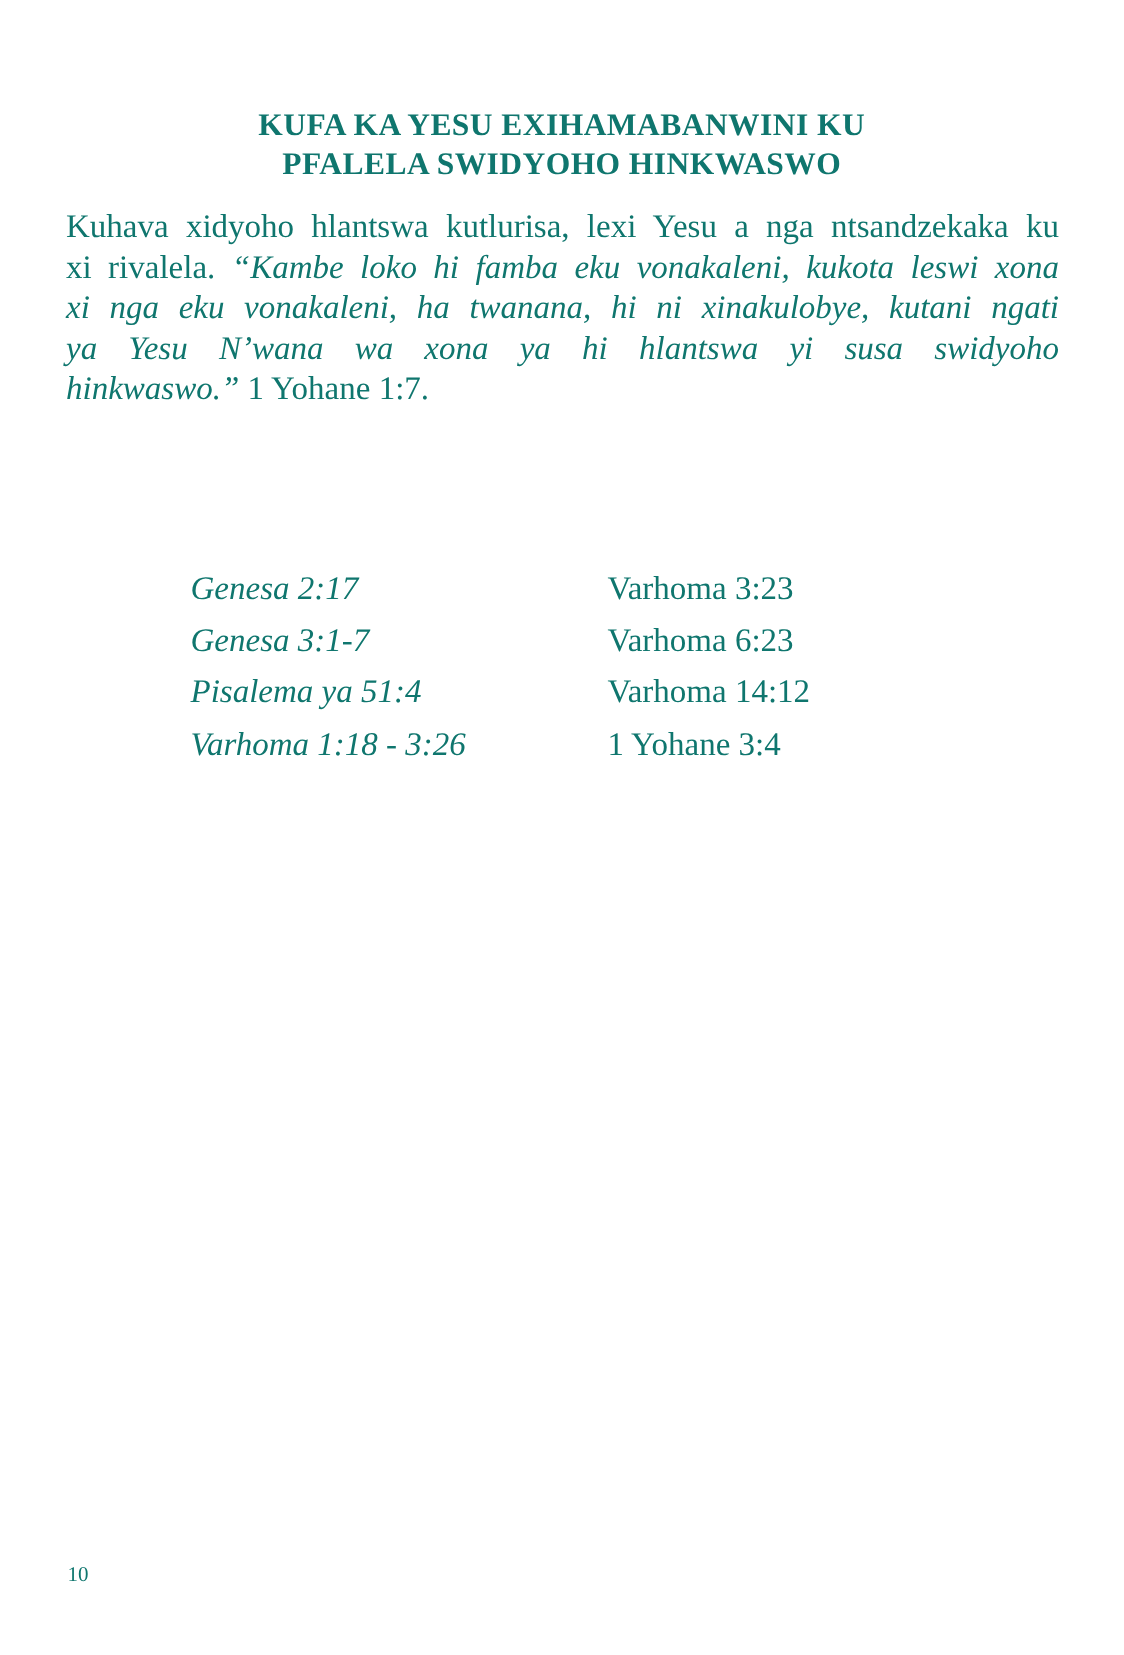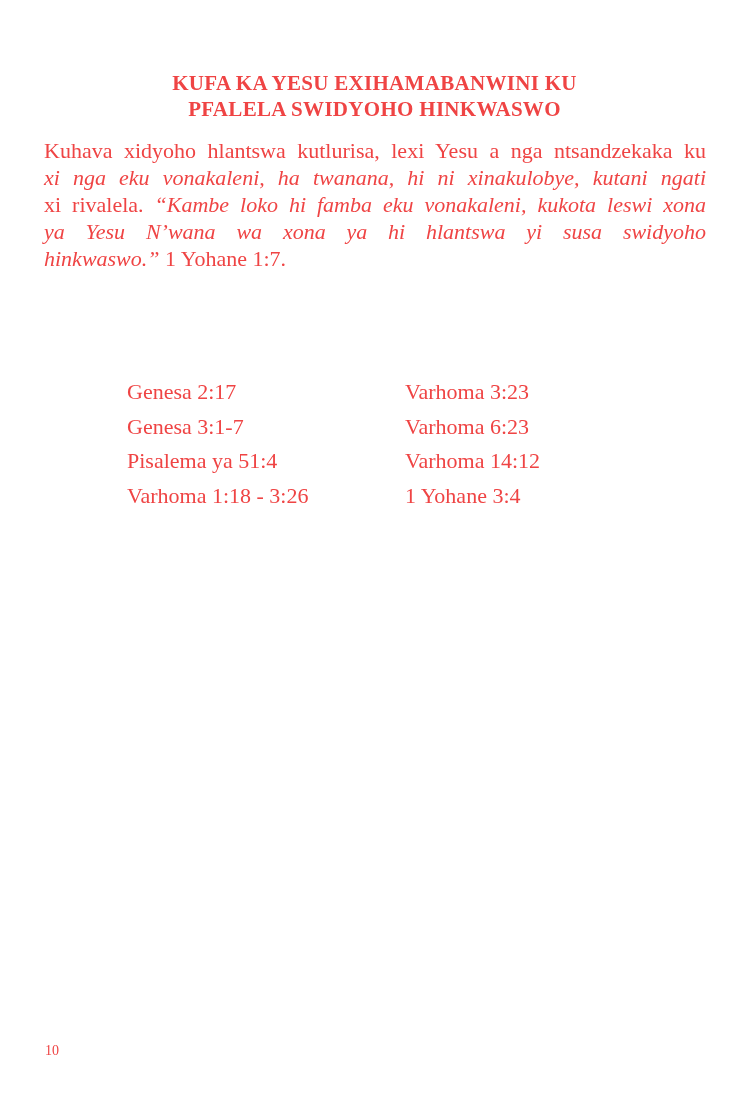--- a/index.html
+++ b/index.html
@@ -5,21 +5,21 @@
   html, body {
     margin: 0;
     padding: 0;
     background: #ffffff;
   }
   .page {
     position: relative;
     width: 749px;
     height: 1103px;
     background: #ffffff;
-    color: #ef4444;
+    color: #0f766e;
     font-family: "Liberation Serif", serif;
     overflow: hidden;
   }
   .doc-title {
     position: absolute;
     top: 70px;
     left: 0;
     width: 749px;
     text-align: center;
     font-weight: 700;
@@ -63,20 +63,21 @@
     font-size: 22px;
   }
   .ref-row {
     display: flex;
     height: 34.5px;
     align-items: flex-start;
     line-height: 24px;
   }
   .ref-cell-left {
     width: 278px;
+    font-style: italic;
   }
   .page-number {
     position: absolute;
     top: 1039px;
     left: 45px;
     font-size: 14px;
     line-height: 24px;
   }
 </style>
 </head>
@@ -84,22 +85,22 @@
 
 <div class="page">
 
   <header class="doc-title">
     <div>KUFA KA YESU EXIHAMABANWINI KU</div>
     <div>PFALELA SWIDYOHO HINKWASWO</div>
   </header>
 
   <div class="intro-paragraph">
     <div class="pline stretch"><span>Kuhava xidyoho hlantswa kutlurisa, lexi Yesu a nga ntsandzekaka ku</span><span class="em"></span><span></span></div>
+    <div class="pline stretch"><span>xi rivalela. </span><span class="em">“Kambe loko hi famba eku vonakaleni, kukota leswi xona</span><span></span></div>
     <div class="pline stretch"><span></span><span class="em">xi nga eku vonakaleni, ha twanana, hi ni xinakulobye, kutani ngati</span><span></span></div>
-    <div class="pline stretch"><span>xi rivalela. </span><span class="em">“Kambe loko hi famba eku vonakaleni, kukota leswi xona</span><span></span></div>
     <div class="pline stretch"><span></span><span class="em">ya Yesu N’wana wa xona ya hi hlantswa yi susa swidyoho</span><span></span></div>
     <div class="pline"><span></span><span class="em">hinkwaswo.” </span><span>1 Yohane 1:7.</span></div>
   </div>
 
 
   <div class="reference-list">
     <div class="ref-row">
       <div class="ref-cell-left">Genesa 2:17</div>
       <div class="ref-cell-right">Varhoma 3:23</div>
     </div>

